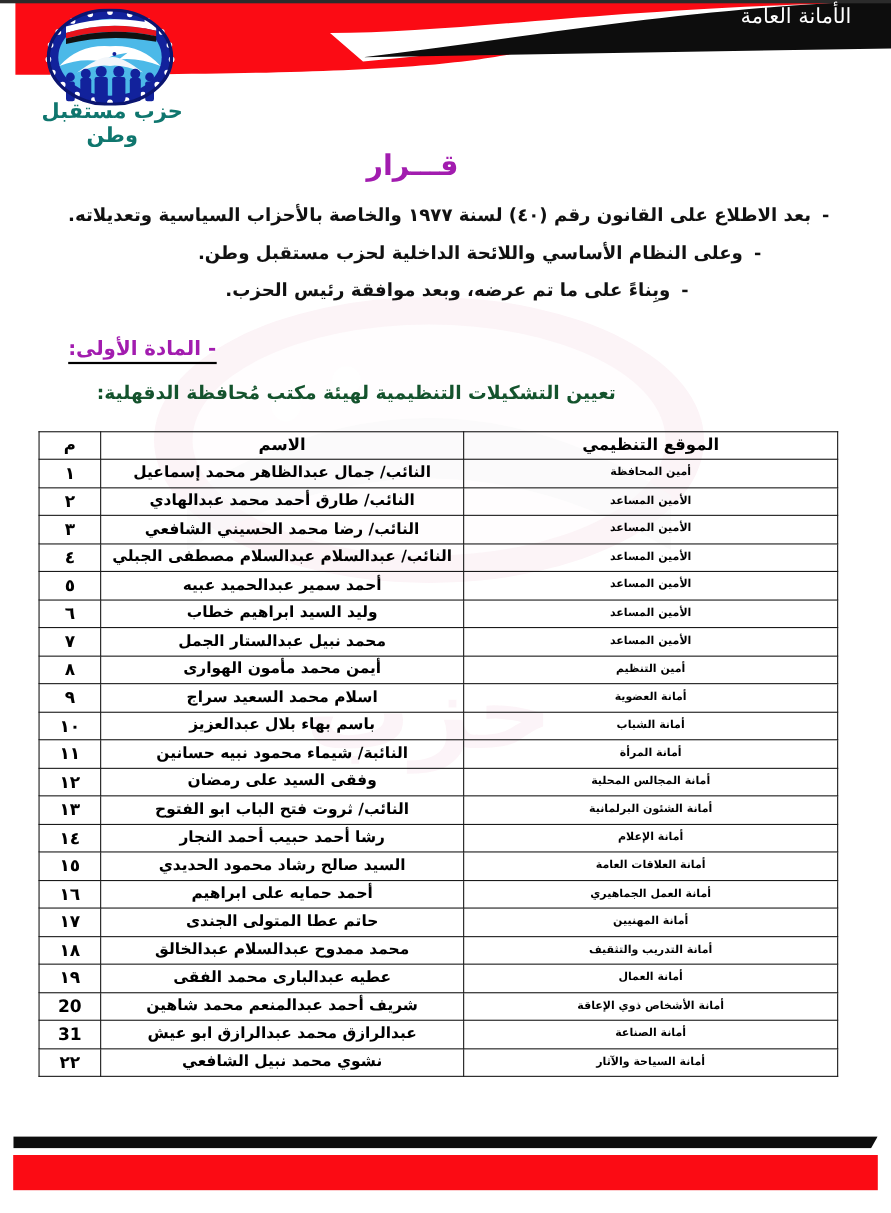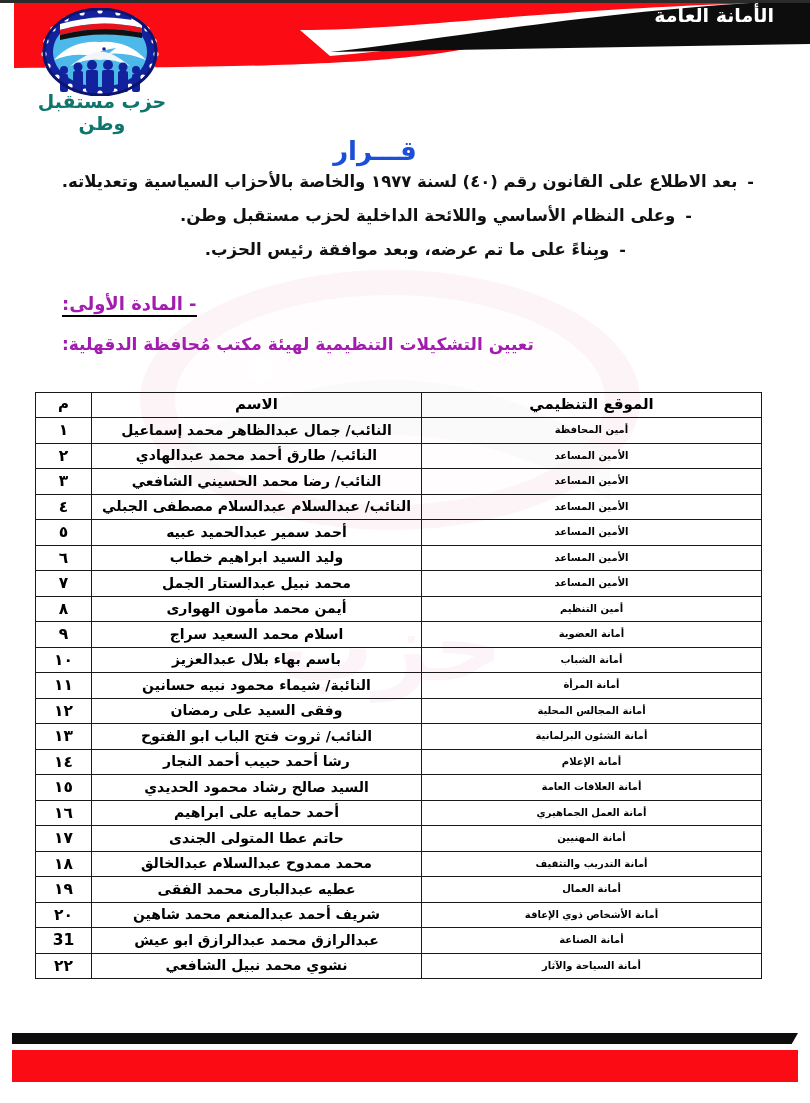--- a/index.html
+++ b/index.html
@@ -44,21 +44,21 @@
   .header-title {
     position: absolute;
     top: 4px;
     left: 0;
     width: 790px;
     text-align: left;
     padding-left: 0;
     direction: rtl;
     color: #ffffff;
     font-size: 19px;
-    font-weight: bold;
+    font-weight: normal;
     letter-spacing: 0.3px;
     z-index: 4;
     text-align: right;
     padding-right: 16px;
   }
 
   
   .logo-wrap {
     position: absolute;
     left: 12px;
@@ -88,22 +88,22 @@
     top: 130px;
     width: 810px;
     z-index: 3;
     direction: rtl;
   }
 
   .decree-title {
     text-align: center;
     font-size: 26px;
     font-weight: bold;
-    color: #1d4ed8;
-    margin: 6px 0 0 0;
+    color: #a21caf;
+    margin: 6px 0 14px 0;
     padding-right: 60px;
     letter-spacing: 1px;
   }
 
   .clauses {
     direction: rtl;
     padding: 0 56px 0 60px;
     font-size: 16.5px;
     font-weight: bold;
     color: #111;
@@ -136,26 +136,26 @@
     font-weight: bold;
     color: #a21caf;
   }
   .article-head span {
     border-bottom: 2px solid #000;
     padding-bottom: 1px;
   }
 
   .article-body {
     margin-top: 20px;
-    padding-left: 62px;
+    padding-left: 88px;
     text-align: left;
     direction: rtl;
     font-size: 17px;
     font-weight: bold;
-    color: #a21caf;
+    color: #14532d;
   }
 
   
   .table-wrap {
     position: absolute;
     left: 36px;
     top: 392px;
     width: 726px;
     z-index: 3;
   }
@@ -440,21 +440,21 @@
             <td class="num">١٨</td>
           </tr>
           <tr>
             <td class="pos">أمانة العمال</td>
             <td class="name">عطيه عبدالبارى محمد الفقى</td>
             <td class="num">١٩</td>
           </tr>
           <tr>
             <td class="pos">أمانة الأشخاص ذوي الإعاقة</td>
             <td class="name">شريف أحمد عبدالمنعم محمد شاهين</td>
-            <td class="num">٢٠</td>
+            <td class="num">20</td>
           </tr>
           <tr>
             <td class="pos">أمانة الصناعة</td>
             <td class="name">عبدالرازق محمد عبدالرازق ابو عيش</td>
             <td class="num">31</td>
           </tr>
           <tr>
             <td class="pos">أمانة السياحة والآثار</td>
             <td class="name">نشوي محمد نبيل الشافعي</td>
             <td class="num">٢٢</td>

